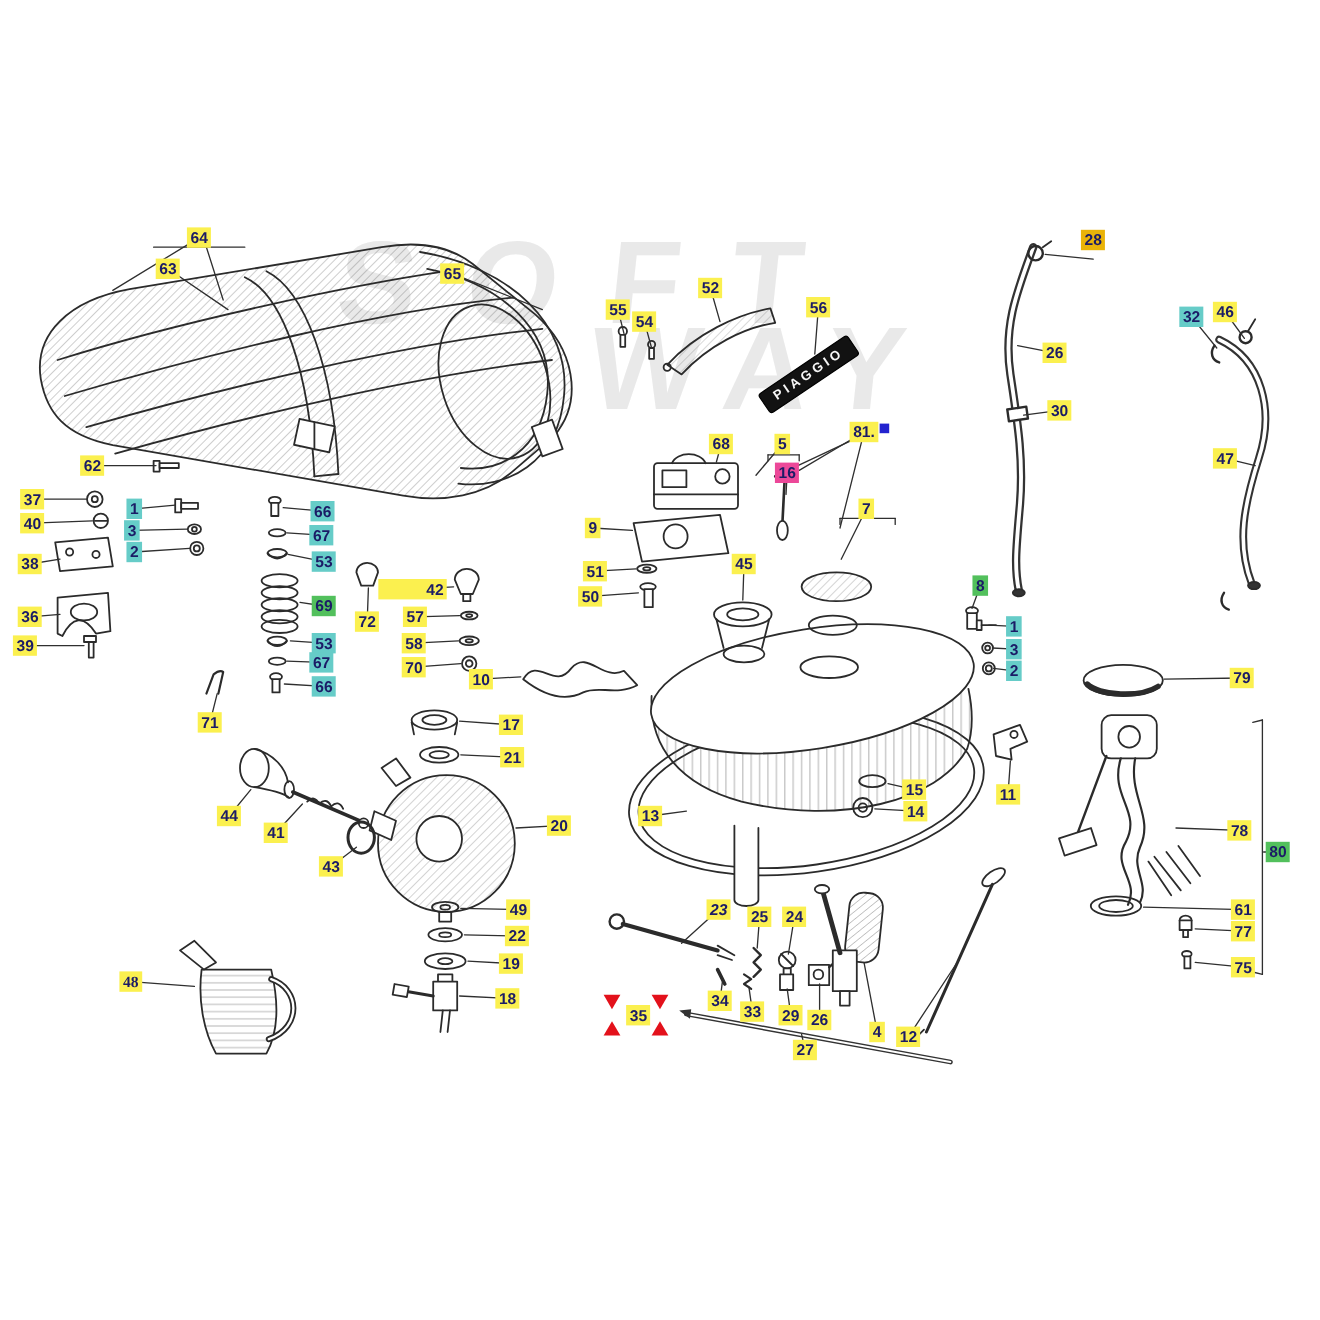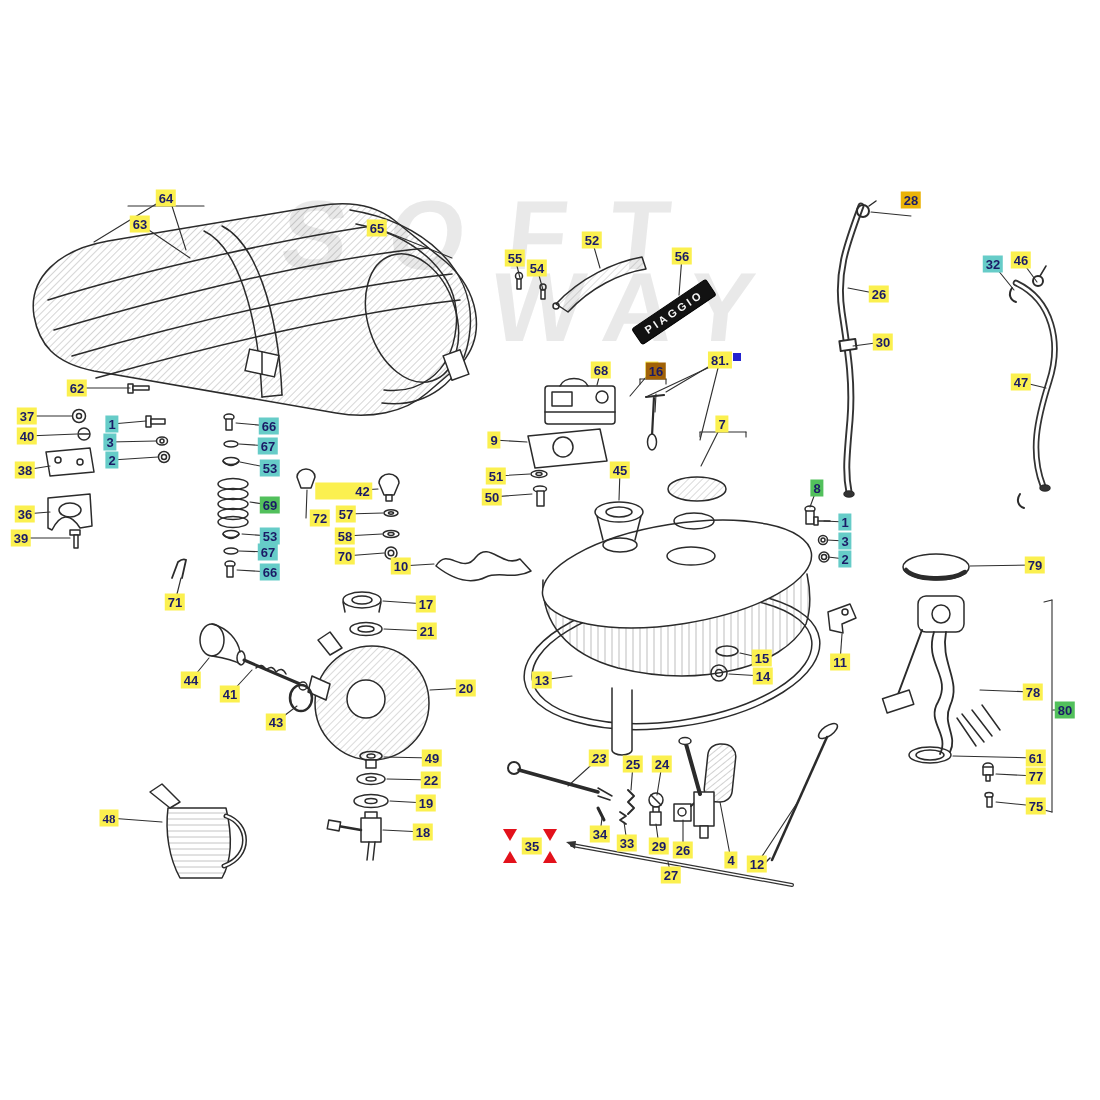--- a/index.html
+++ b/index.html
@@ -408,32 +408,32 @@
       <div class="part-label" style="left: 110px; top: 442px; background: rgb(102, 204, 200);">3</div>
       <div class="part-label" style="left: 112px; top: 460px; background: rgb(102, 204, 200);">2</div>
       <div class="part-label" style="left: 269px; top: 426px; background: rgb(102, 204, 200);">66</div>
       <div class="part-label" style="left: 268px; top: 446px; background: rgb(102, 204, 200);">67</div>
       <div class="part-label" style="left: 270px; top: 468px; background: rgb(102, 204, 200);">53</div>
       <div class="part-label" style="left: 270px; top: 505px; background: rgb(82, 192, 92);">69</div>
       <div class="part-label" style="left: 270px; top: 536px; background: rgb(102, 204, 200);">53</div>
       <div class="part-label" style="left: 268px; top: 552px; background: rgb(102, 204, 200);">67</div>
       <div class="part-label" style="left: 270px; top: 572px; background: rgb(102, 204, 200);">66</div>
       <div class="part-label" style="left: 175px; top: 602px; background: rgb(251, 240, 79);">71</div>
-      <div class="part-label" style="left: 320px; top: 518px; background: rgb(251, 240, 79);">72</div>
+      <div class="part-label" style="left: 306px; top: 518px; background: rgb(251, 240, 79);">72</div>
       <div class="part-label" style="left: 344px; top: 491px; background: rgb(251, 240, 79); padding-left: 40px;">42</div>
       <div class="part-label" style="left: 346px; top: 514px; background: rgb(251, 240, 79);">57</div>
       <div class="part-label" style="left: 345px; top: 536px; background: rgb(251, 240, 79);">58</div>
       <div class="part-label" style="left: 345px; top: 556px; background: rgb(251, 240, 79);">70</div>
       <div class="part-label" style="left: 401px; top: 566px; background: rgb(251, 240, 79);">10</div>
       <div class="part-label" style="left: 494px; top: 440px; background: rgb(251, 240, 79);">9</div>
       <div class="part-label" style="left: 496px; top: 476px; background: rgb(251, 240, 79);">51</div>
       <div class="part-label" style="left: 492px; top: 497px; background: rgb(251, 240, 79);">50</div>
       <div class="part-label" style="left: 601px; top: 370px; background: rgb(251, 240, 79);">68</div>
       <div class="part-label" style="left: 652px; top: 370px; background: rgb(251, 240, 79);">5</div>
-      <div class="part-label" style="left: 656px; top: 371px; background: #a16207;">16</div>
+      <div class="part-label" style="left: 656px; top: 394px; background: #ec4899;">16</div>
       <div class="part-label" style="left: 720px; top: 360px; background: rgb(251, 240, 79);">81.</div>
       <div class="part-label" style="left: 722px; top: 424px; background: rgb(251, 240, 79);">7</div>
       <div class="part-label" style="left: 620px; top: 470px; background: rgb(251, 240, 79);">45</div>
       <div class="part-label" style="left: 817px; top: 488px; background: rgb(82, 192, 92);">8</div>
       <div class="part-label" style="left: 845px; top: 522px; background: rgb(102, 204, 200);">1</div>
       <div class="part-label" style="left: 845px; top: 541px; background: rgb(102, 204, 200);">3</div>
       <div class="part-label" style="left: 845px; top: 559px; background: rgb(102, 204, 200);">2</div>
       <div class="part-label" style="left: 1035px; top: 565px; background: rgb(251, 240, 79);">79</div>
       <div class="part-label" style="left: 840px; top: 662px; background: rgb(251, 240, 79);">11</div>
       <div class="part-label" style="left: 1033px; top: 692px; background: rgb(251, 240, 79);">78</div>

